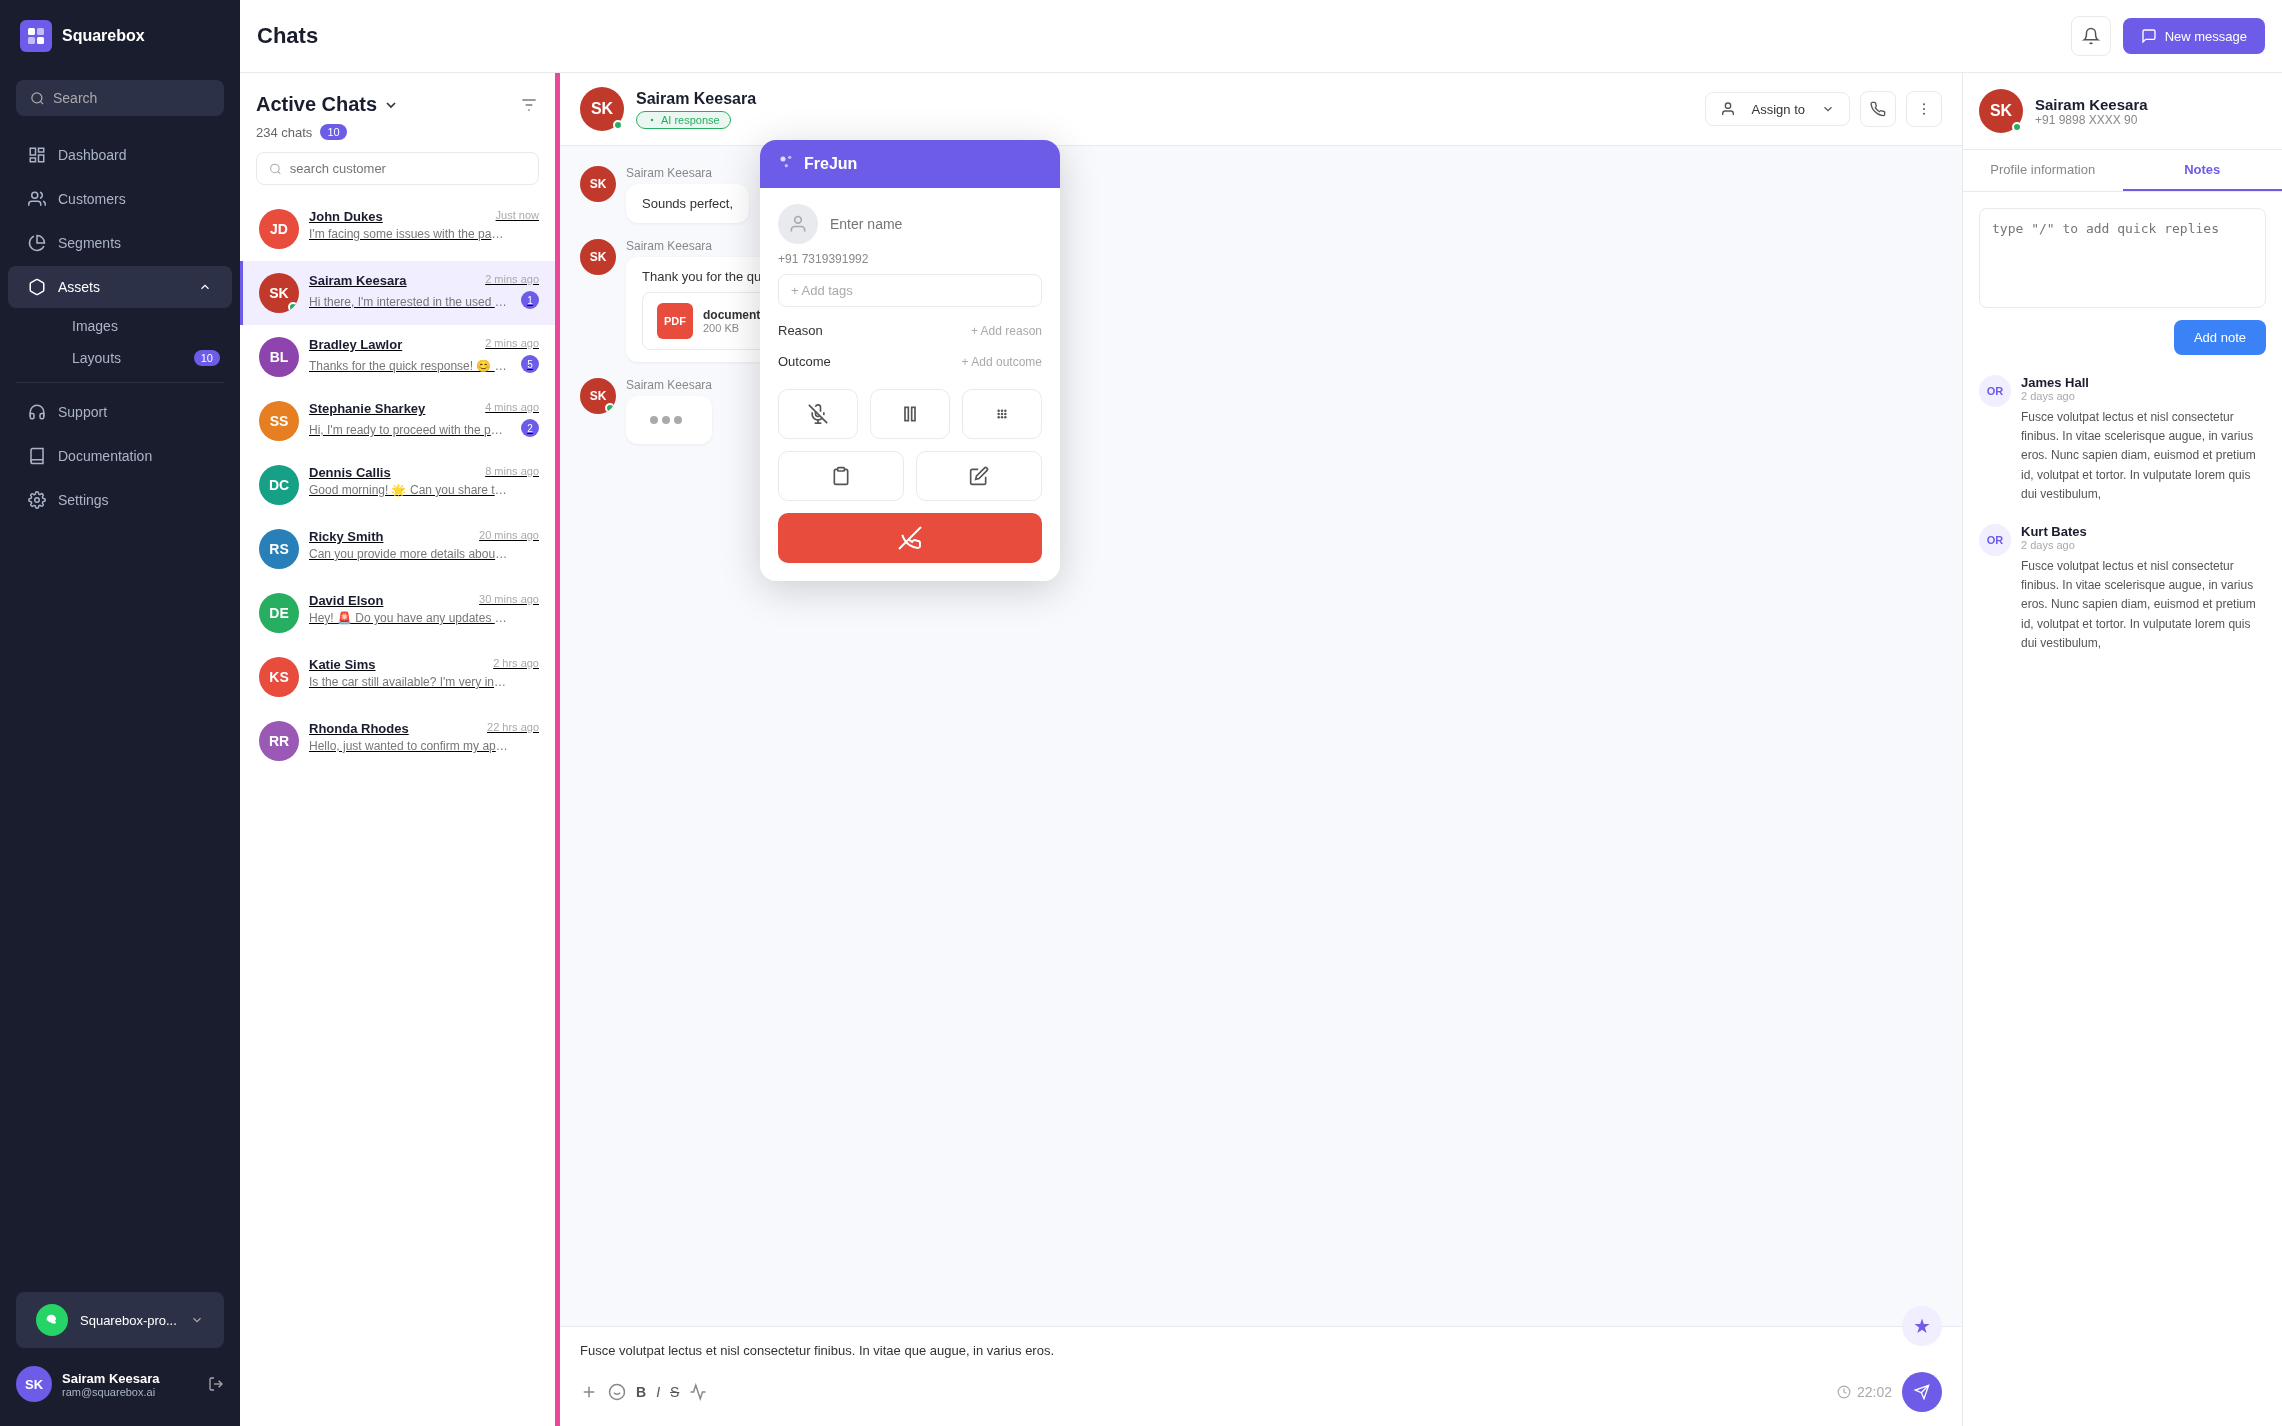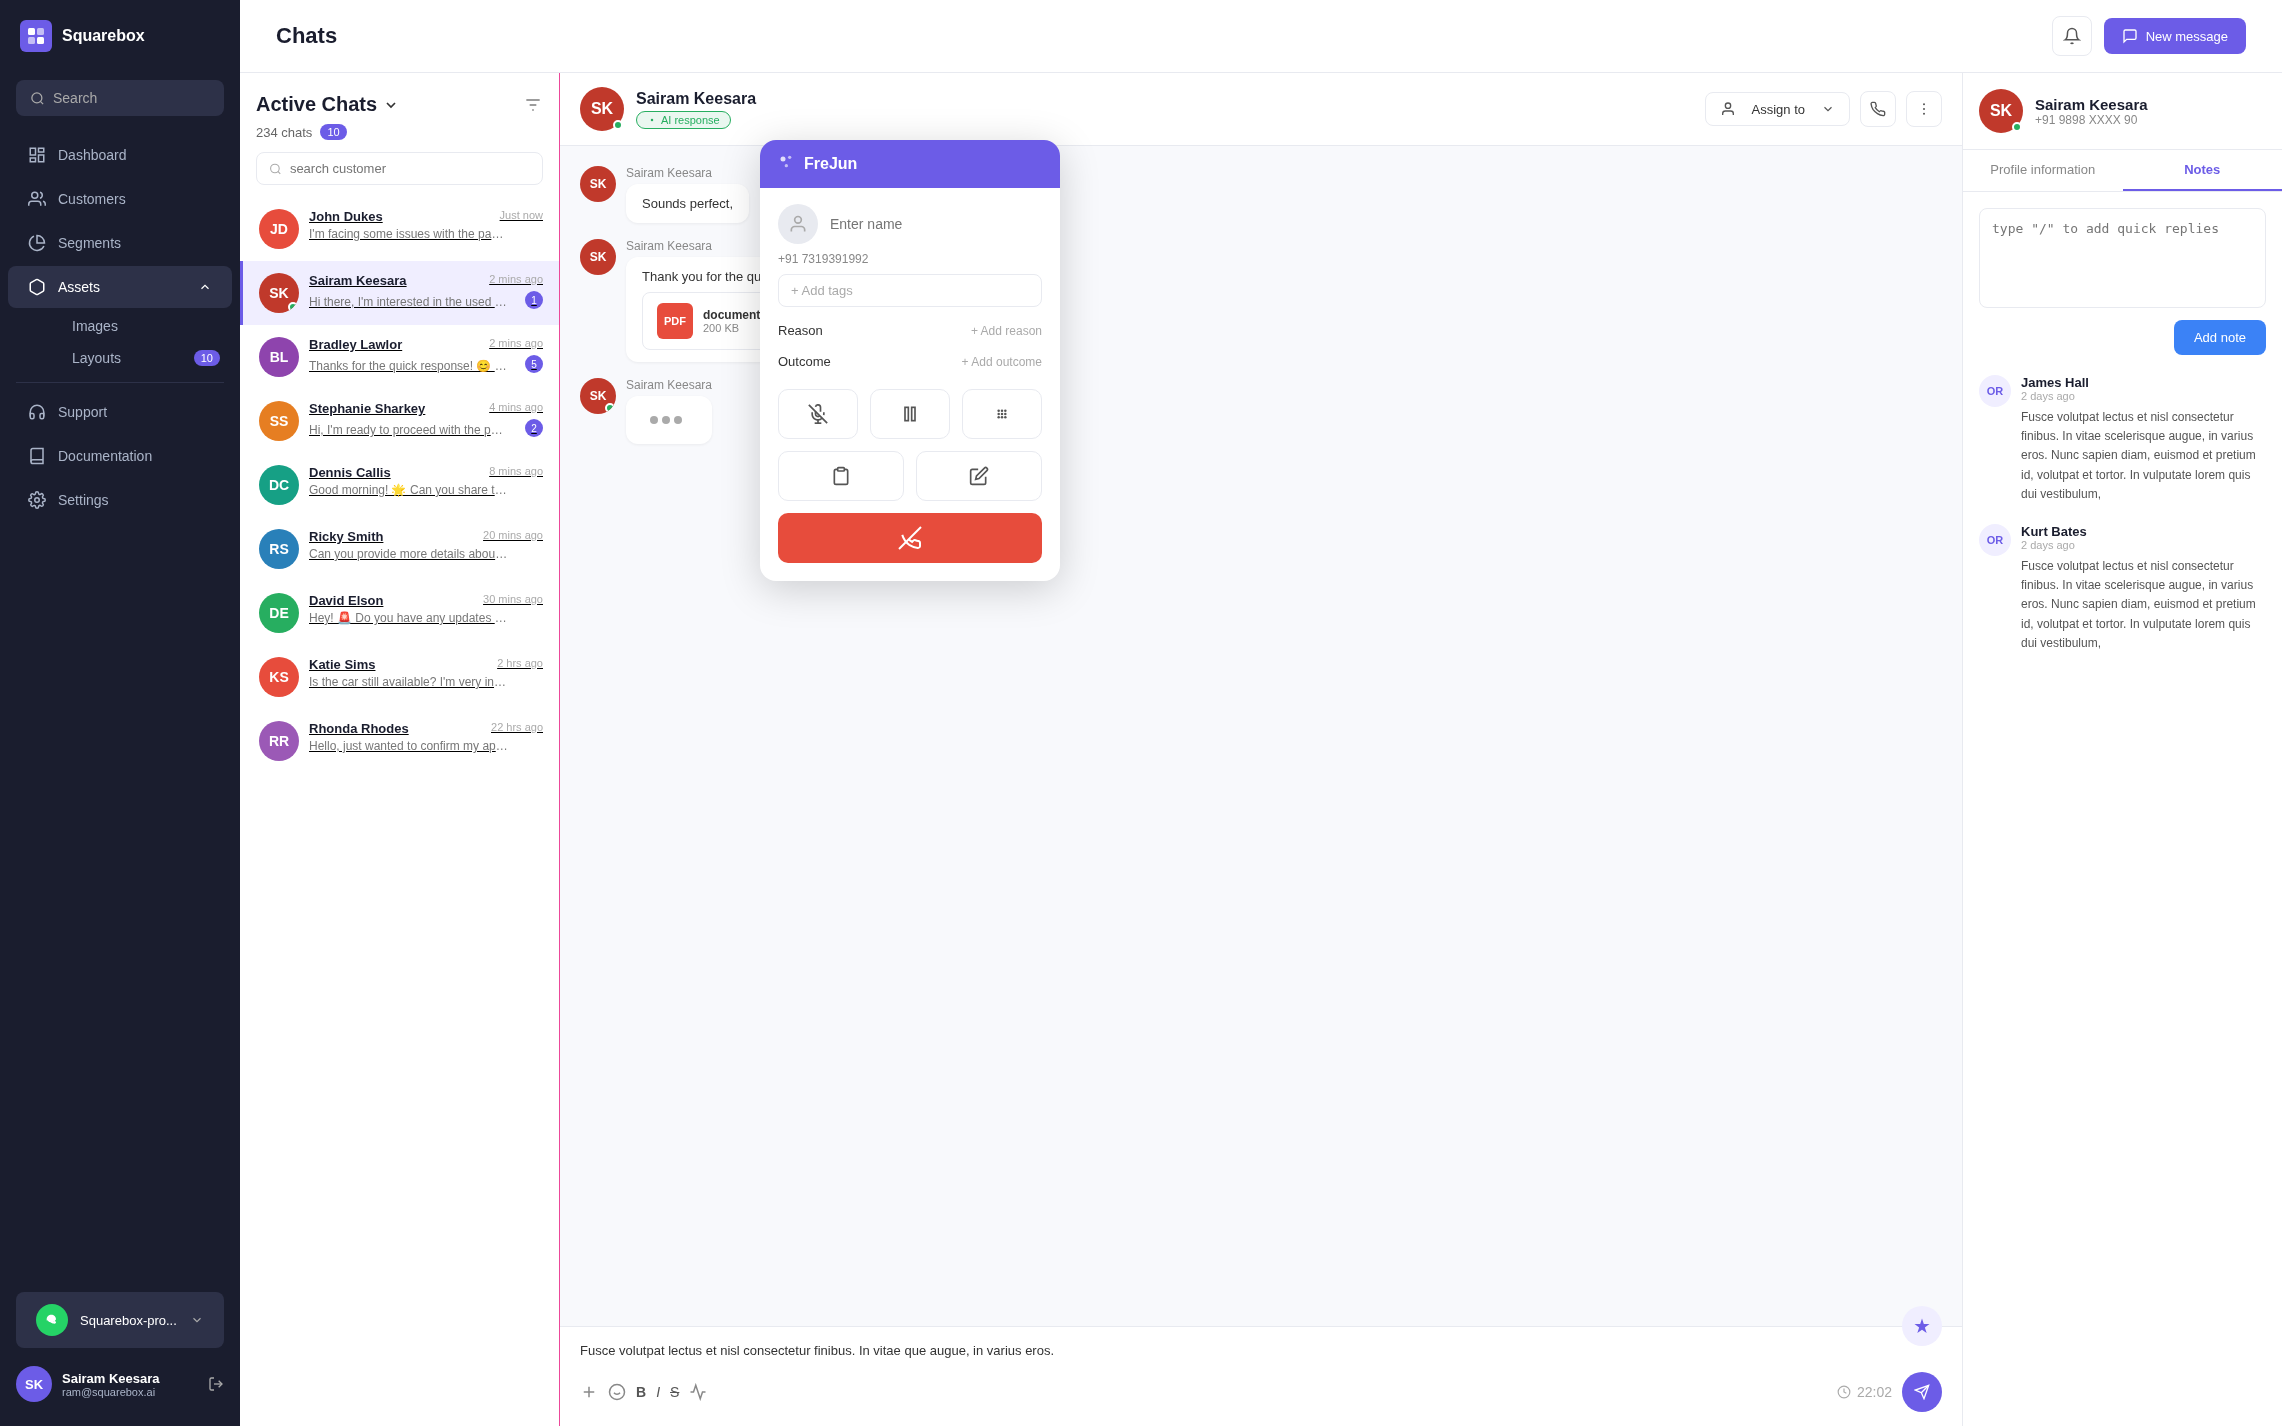--- a/index.html
+++ b/index.html
@@ -22,21 +22,21 @@
     .msg-limit-title { font-size: 13px; font-weight: 600; color: #fff; }
     .msg-limit-sub { font-size: 11px; color: #aab4c8; margin-top: 2px; }
     .quality-row { display: flex; align-items: center; gap: 8px; margin-top: 8px; font-size: 12px; color: #aab4c8; }
     .quality-badge { background: #1a3a2a; color: #27ae60; border: 1px solid #27ae60; border-radius: 10px; padding: 2px 10px; font-size: 11px; }
     .user-row { display: flex; align-items: center; gap: 10px; padding: 8px 0; }
     .user-avatar-sm { width: 36px; height: 36px; border-radius: 50%; background: #6c5ce7; display: flex; align-items: center; justify-content: center; color: #fff; font-size: 13px; font-weight: 600; flex-shrink: 0; }
     .user-info .name { font-size: 13px; font-weight: 600; color: #fff; }
     .user-info .email { font-size: 11px; color: #aab4c8; }
 
     
-    .chat-list-panel { width: 320px; background: #fff; border-right: 1px solid #ec4899; display: flex; flex-direction: column; flex-shrink: 0; }
+    .chat-list-panel { width: 320px; background: #fff; border-right: 5px solid #ec4899; display: flex; flex-direction: column; flex-shrink: 0; }
     .chat-list-header { padding: 20px 16px 12px; }
     .chat-list-title-row { display: flex; align-items: center; justify-content: space-between; margin-bottom: 8px; }
     .chat-list-title { font-size: 20px; font-weight: 700; color: #1a1d2e; display: flex; align-items: center; gap: 6px; }
     .chat-count-row { display: flex; align-items: center; gap: 8px; margin-bottom: 12px; }
     .chat-count { font-size: 13px; color: #666; }
     .badge-blue { background: #6c5ce7; color: #fff; border-radius: 10px; padding: 2px 7px; font-size: 11px; }
     .search-box { display: flex; align-items: center; gap: 8px; border: 1px solid #e8eaf0; border-radius: 8px; padding: 8px 12px; color: #aaa; font-size: 13px; }
     .search-box input { border: none; outline: none; width: 100%; font-size: 13px; color: #333; background: transparent; }
     .chat-items { flex: 1; overflow-y: auto; }
     .chat-item { display: flex; gap: 10px; padding: 12px 16px; cursor: pointer; border-left: 3px solid transparent; }
@@ -107,21 +107,21 @@
     .call-btn-row2 { display: grid; grid-template-columns: repeat(2, 1fr); gap: 12px; padding: 0 18px 12px; }
     .end-call-btn { background: #e74c3c; border-radius: 10px; height: 50px; margin: 0 18px 18px; display: flex; align-items: center; justify-content: center; cursor: pointer; color: #fff; }
 
     
     ::-webkit-scrollbar { width: 4px; }
     ::-webkit-scrollbar-track { background: transparent; }
     ::-webkit-scrollbar-thumb { background: #ddd; border-radius: 4px; }
 
     
     .page-area { flex: 1; display: flex; flex-direction: column; overflow: hidden; }
-    .page-header { background: #fff; padding: 16px 36px; display: flex; align-items: center; justify-content: space-between; border-bottom: 1px solid #e8eaf0; }
+    .page-header { background: #fff; padding: 16px 17px; display: flex; align-items: center; justify-content: space-between; border-bottom: 1px solid #e8eaf0; }
     .page-title { font-size: 22px; font-weight: 700; color: #1a1d2e; }
     .header-right { display: flex; align-items: center; gap: 12px; }
     .notif-btn { width: 40px; height: 40px; border: 1px solid #e8eaf0; border-radius: 8px; display: flex; align-items: center; justify-content: center; cursor: pointer; background: #fff; }
     .new-msg-btn { background: #6c5ce7; color: #fff; border: none; border-radius: 8px; padding: 10px 18px; font-size: 13px; cursor: pointer; display: flex; align-items: center; gap: 8px; }
     .chat-main { display: flex; flex: 1; overflow: hidden; }
   </style>
 </head>
 <body>
 
 <div class="sidebar">

